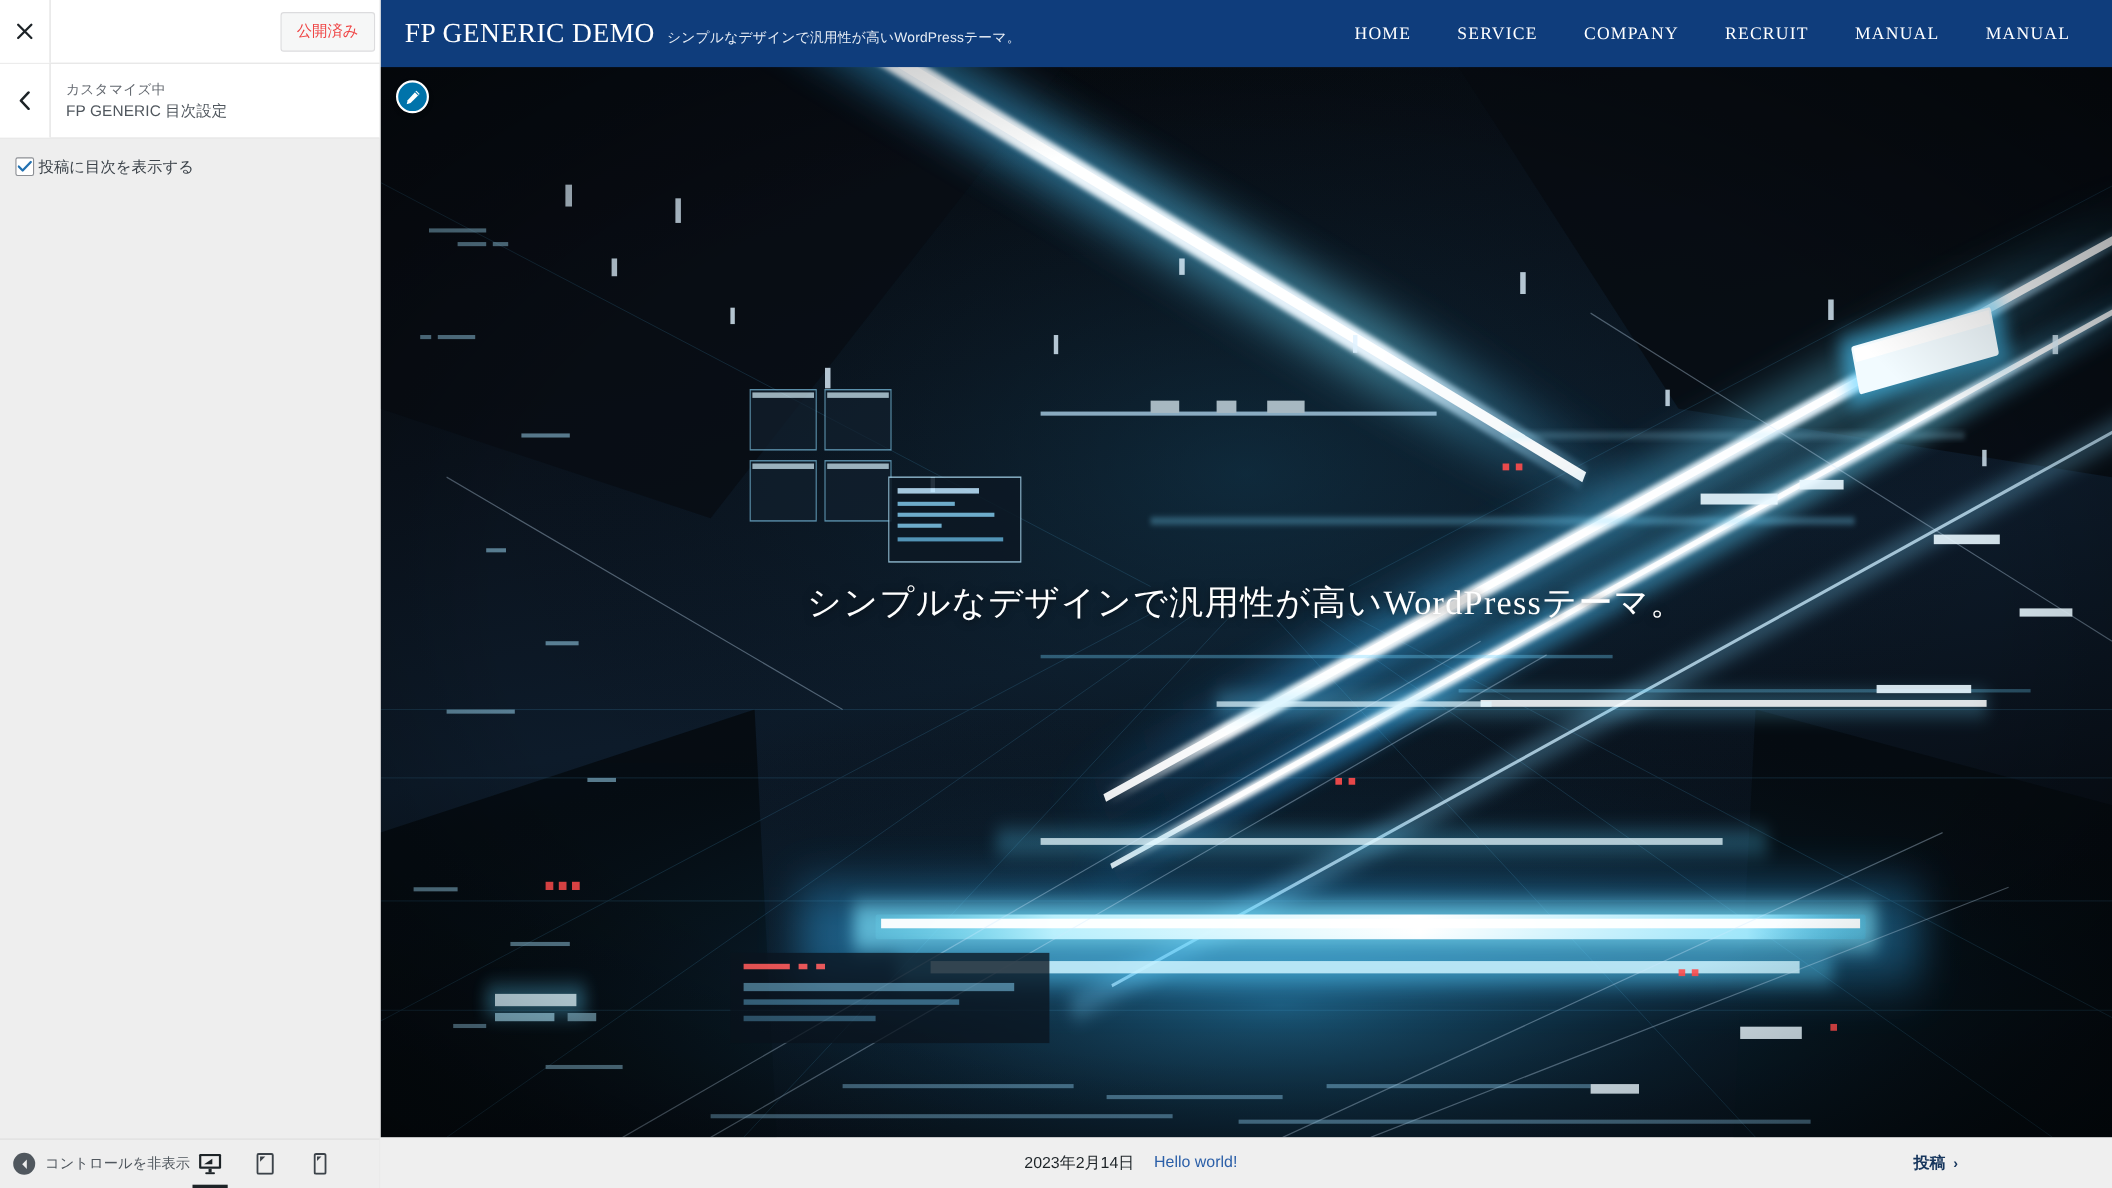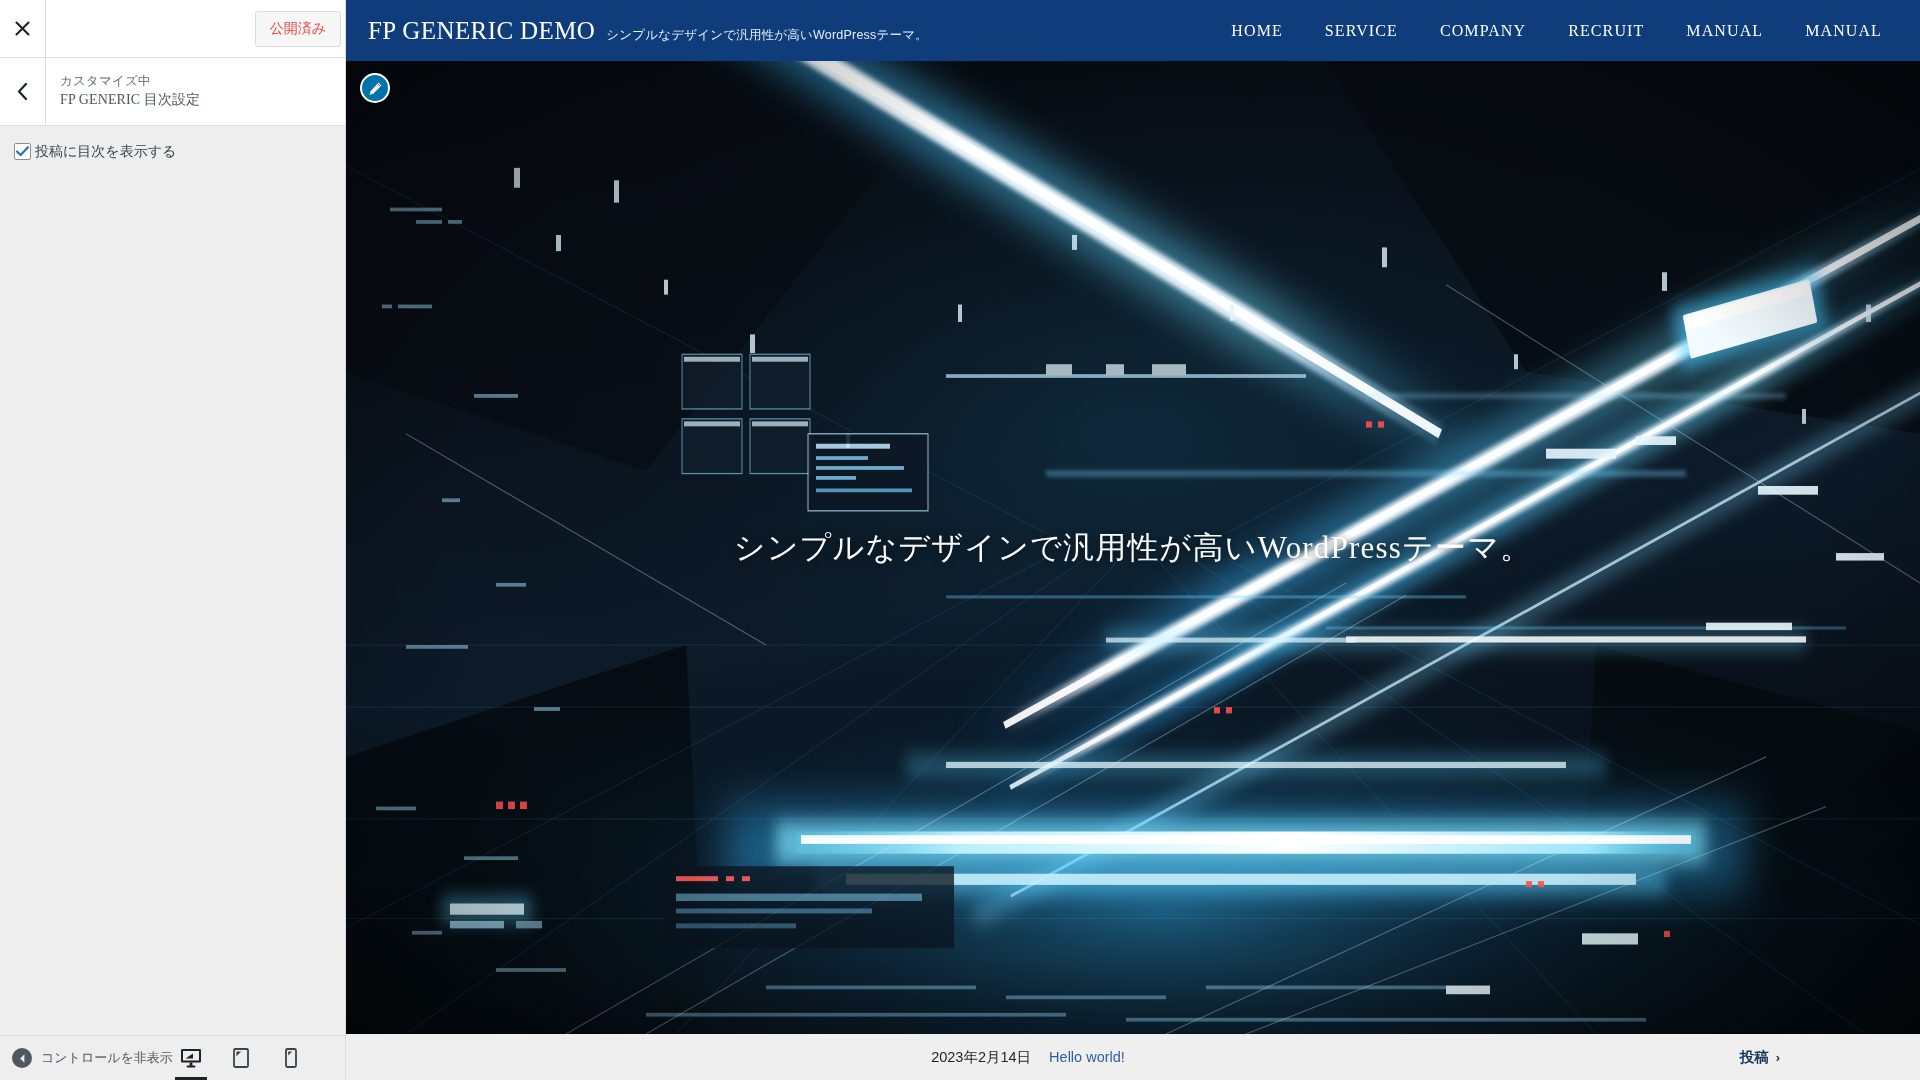--- a/index.html
+++ b/index.html
@@ -86,21 +86,20 @@
     cursor: pointer;
     background: #ffffff;
   }
   .cz-back svg { display: block; }
   .cz-panel-titles {
     flex: 1 1 auto;
     display: flex;
     flex-direction: column;
     justify-content: center;
     padding-left: 14px;
-    font-family: Liberation Serif, serif;
   }
   .cz-eyebrow {
     font-size: 12.5px;
     color: #646970;
     line-height: 1.35;
     letter-spacing: .2px;
   }
   .cz-panel-title {
     font-size: 14px;
     color: #50575e;

